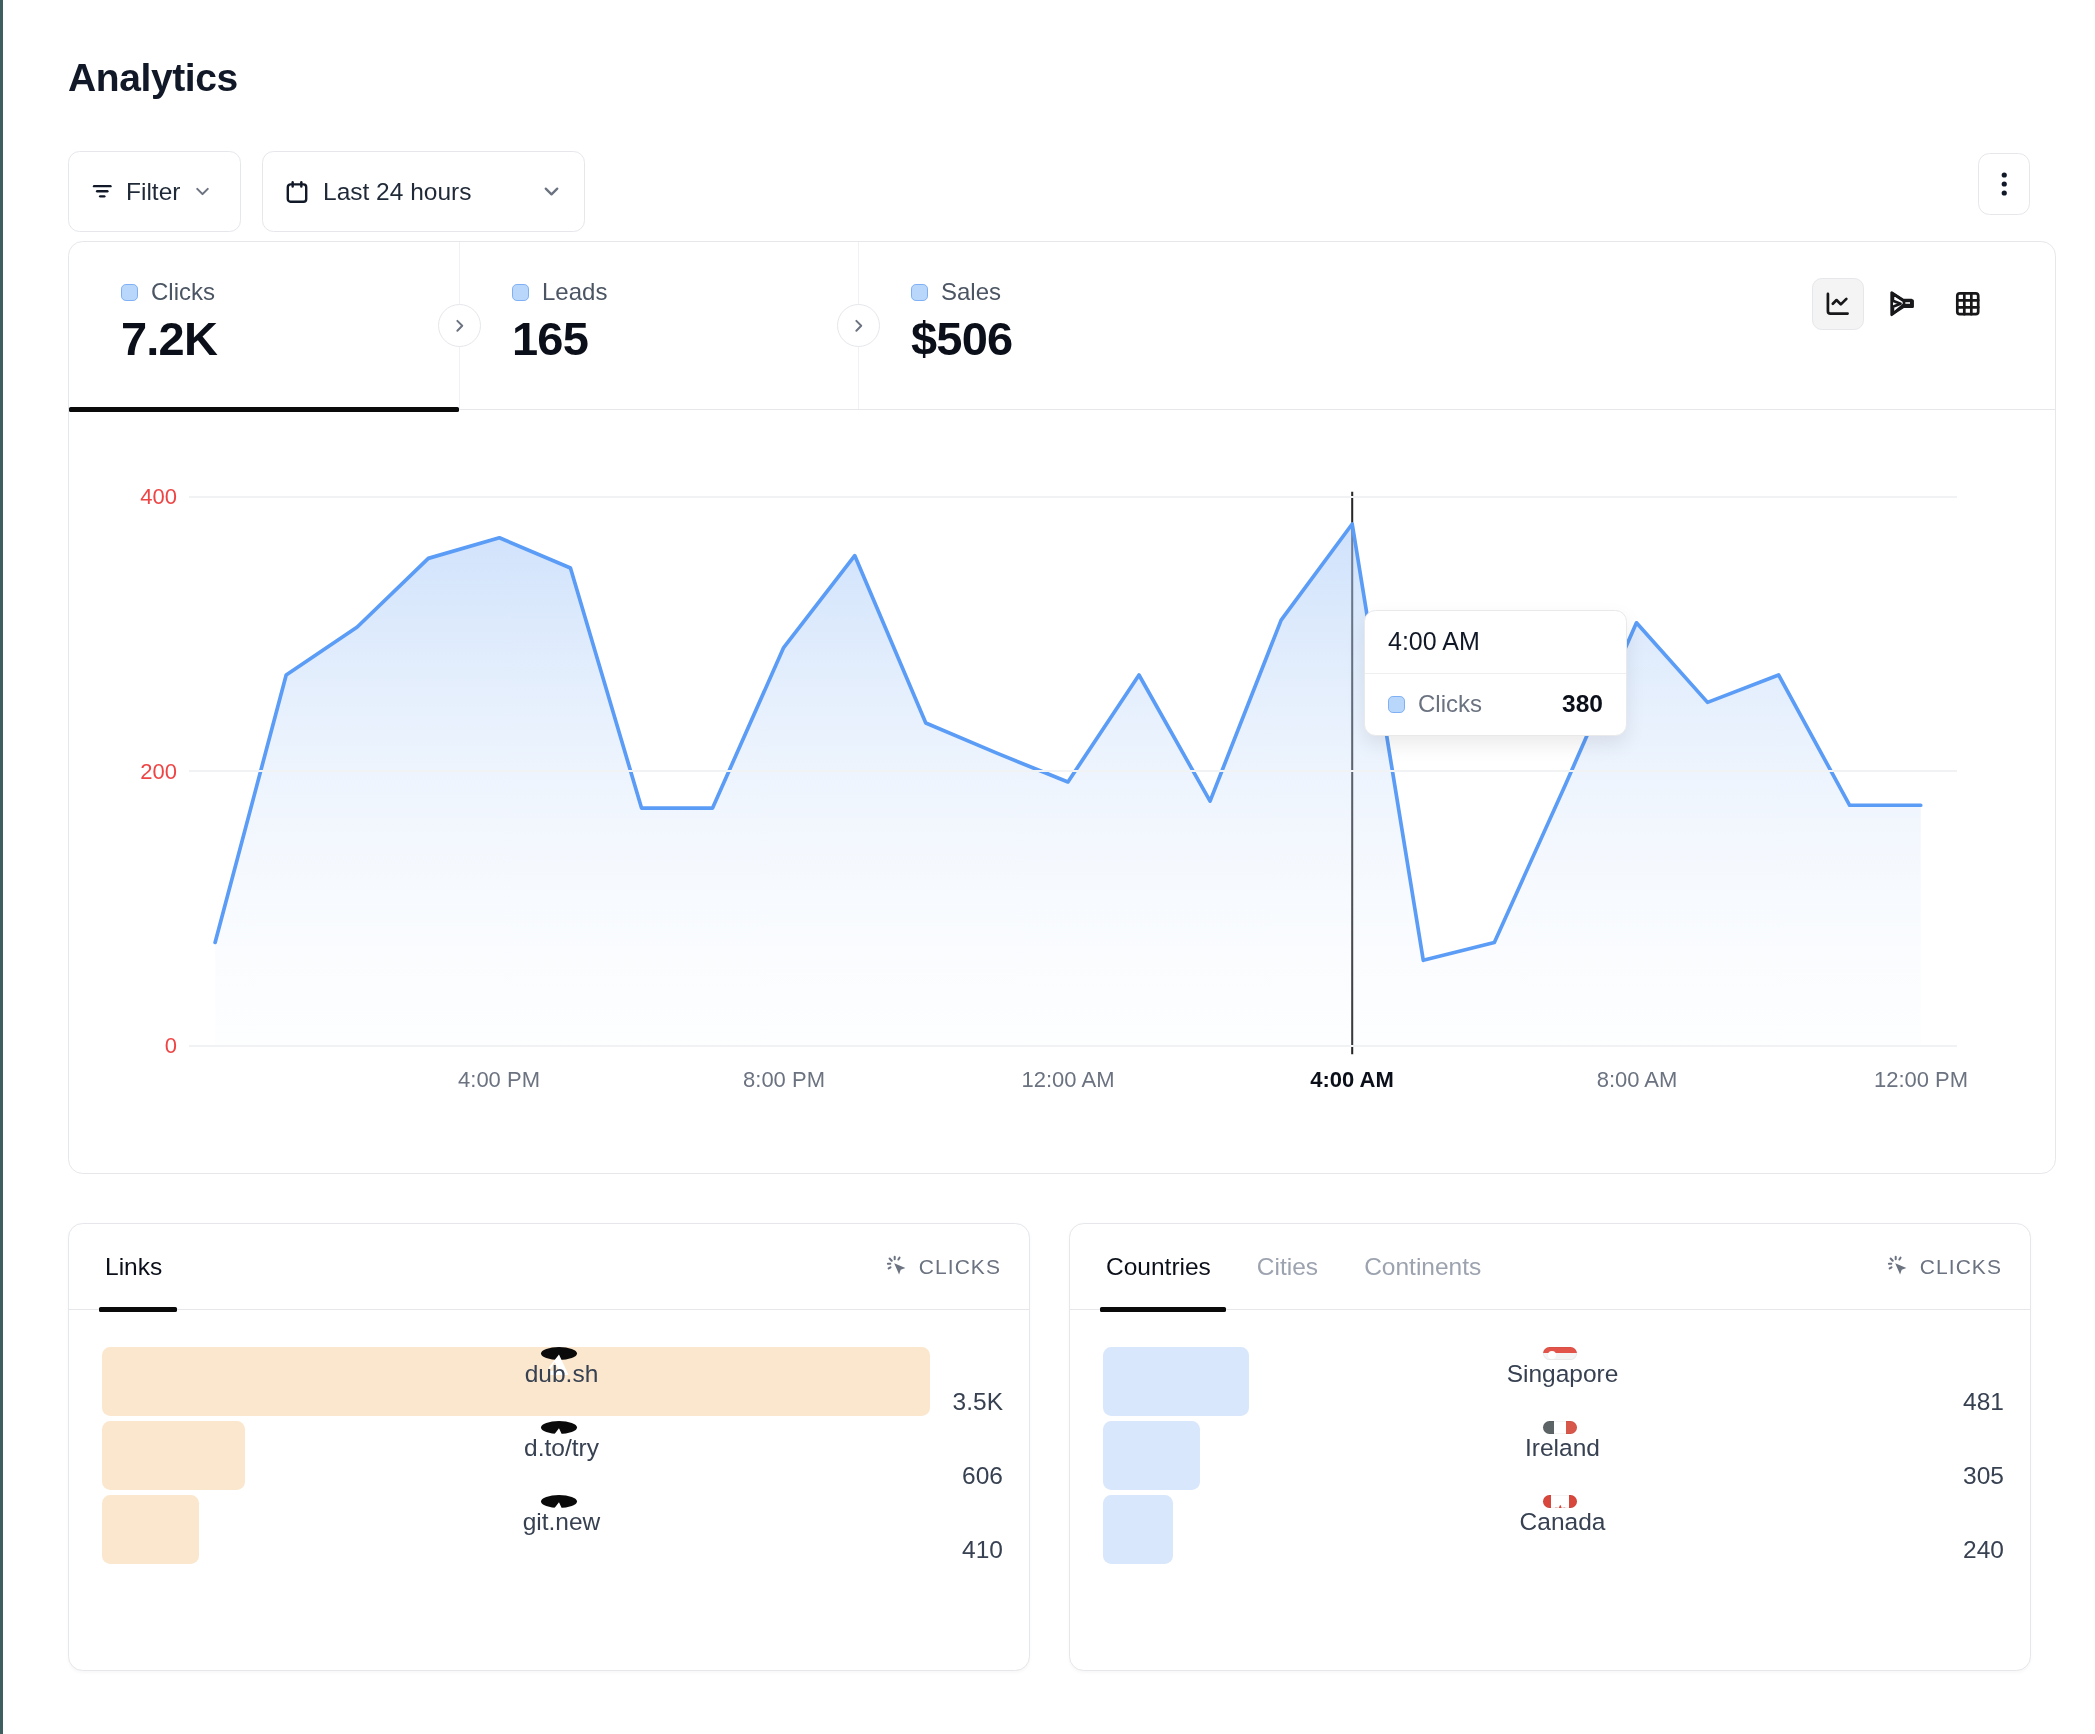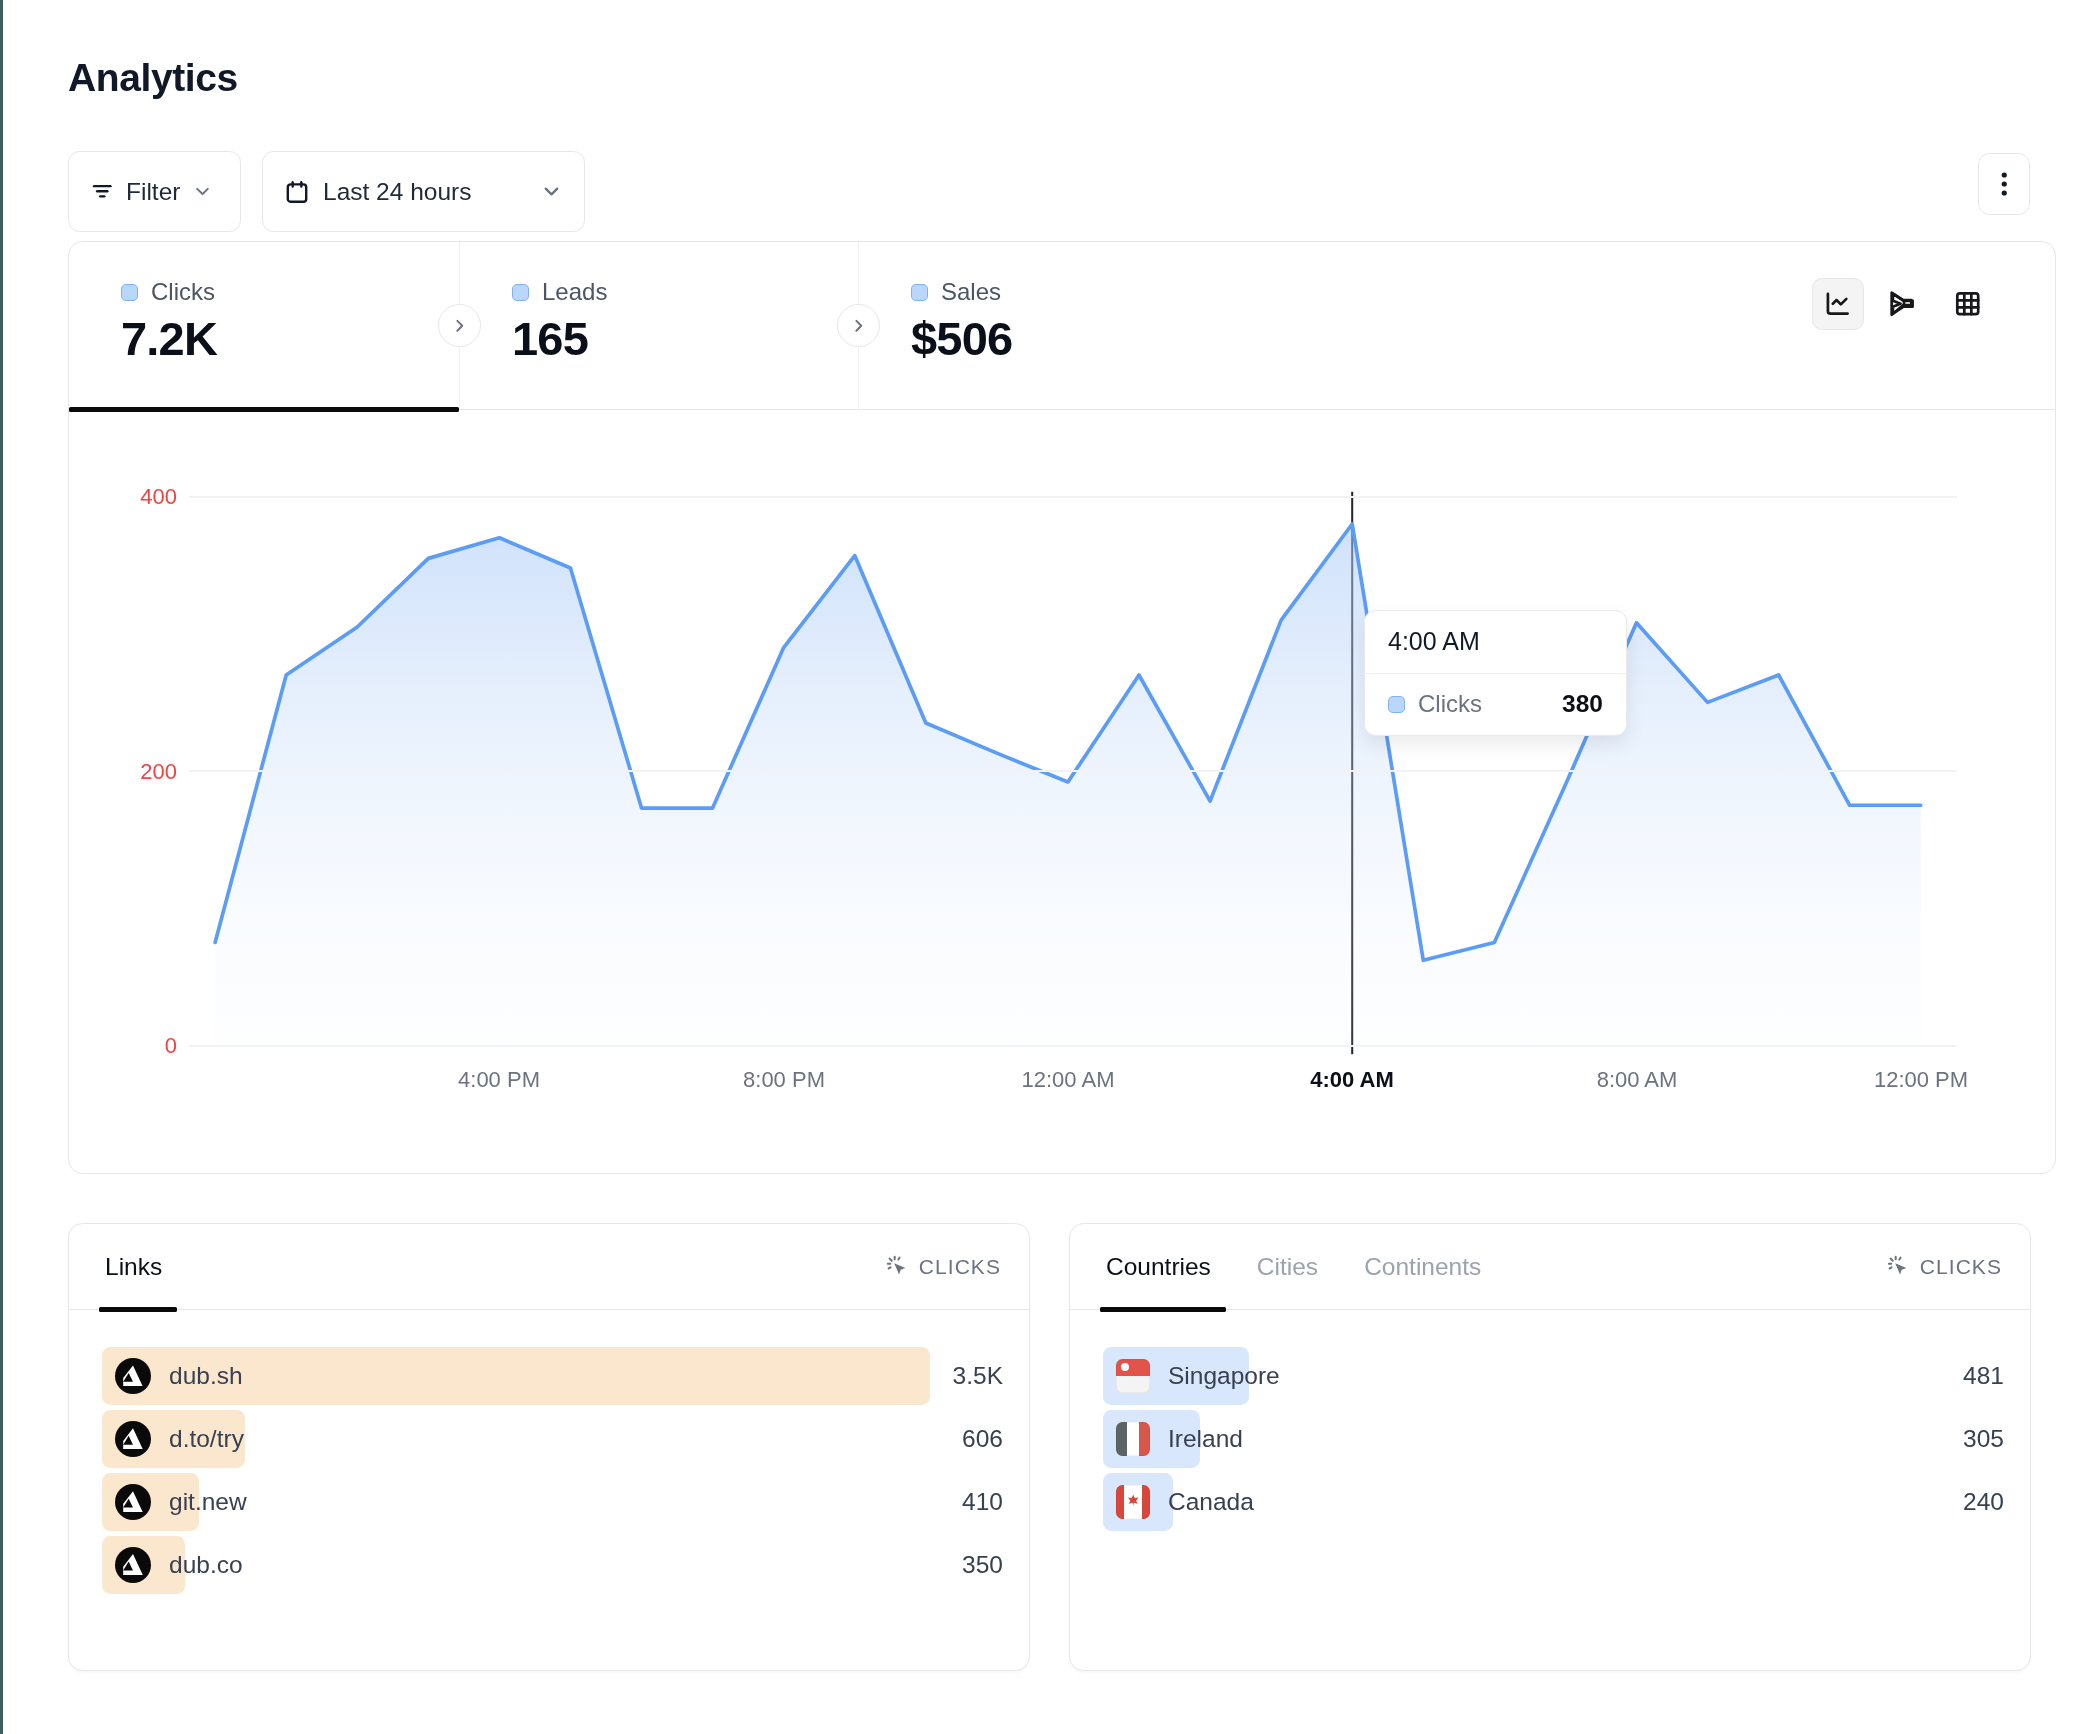--- a/index.html
+++ b/index.html
@@ -74,21 +74,21 @@
   .panel-head {
     height:86px; border-bottom:1.6px solid #e5e7eb; display:flex; align-items:center;
     justify-content:space-between; padding:0 28px 0 36px; position:relative;
   }
   .panel-tabs { display:flex; gap:46px; height:100%; align-items:center; }
   .p-tab { font-size:24.5px; color:#9ca3af; cursor:pointer; position:relative; height:100%; display:flex; align-items:center; }
   .p-tab.active { color:#0b0f19; font-weight:500; }
   .p-tab.active::after { content:""; position:absolute; left:-6.5px; right:-14.7px; bottom:-2.5px; height:4.1px; background:#0a0a0a; border-radius:1.6px; }
   .metric { display:flex; align-items:center; gap:9.8px; color:#6b7280; font-size:21px; letter-spacing:0.05em; font-weight:500; }
   .rows { padding:37px 26px 0 33px; display:flex; flex-direction:column; gap:4.9px; }
-  .row { position:relative; height:58px; display:flex; align-items:center; cursor:pointer; }
+  .row { position:relative; height:69px; display:flex; align-items:center; cursor:pointer;flex-direction:column; }
   .row-bar { position:absolute; left:0; top:0; height:100%; border-radius:8.2px; z-index:0; }
   .row-bar.orange { background:#fbe7cd; }
   .row-bar.blue { background:#d8e7fb; }
   .row-icon { position:relative; z-index:1; margin-left:13px; }
   .row-label { position:relative; z-index:1; margin-left:18px; font-size:24.5px; color:#374151; }
   .row-value { position:relative; z-index:1; margin-left:auto; font-size:24.5px; color:#374151; }
   .dub-logo { width:36px; height:36px; border-radius:50%; background:#0a0a0a; position:relative; }
   .dub-logo::after {
     content:""; position:absolute; left:8.2px; top:7.4px; width:19.6px; height:21px; background:#ffffff;
     clip-path:polygon(50% 0%, 100% 100%, 0% 100%, 0% 78%, 50% 78%, 28% 36%, 0 78%, 0 60%);
@@ -278,26 +278,20 @@
       <span class="row-icon dub-logo"></span>
       <span class="row-label">d.to/try</span>
       <span class="row-value">606</span>
     </div>
     <div class="row">
       <div class="row-bar orange" style="width: 97px;"></div>
       <span class="row-icon dub-logo"></span>
       <span class="row-label">git.new</span>
       <span class="row-value">410</span>
     </div>
-    <div class="row">
-      <div class="row-bar orange" style="width: 83px;"></div>
-      <span class="row-icon dub-logo"></span>
-      <span class="row-label">dub.co</span>
-      <span class="row-value">350</span>
-    </div>
   </div>
 </div>
 
 <div class="panel countries">
   <div class="panel-head">
     <div class="panel-tabs">
       <span class="p-tab active">Countries</span>
       <span class="p-tab">Cities</span>
       <span class="p-tab">Continents</span>
     </div>

